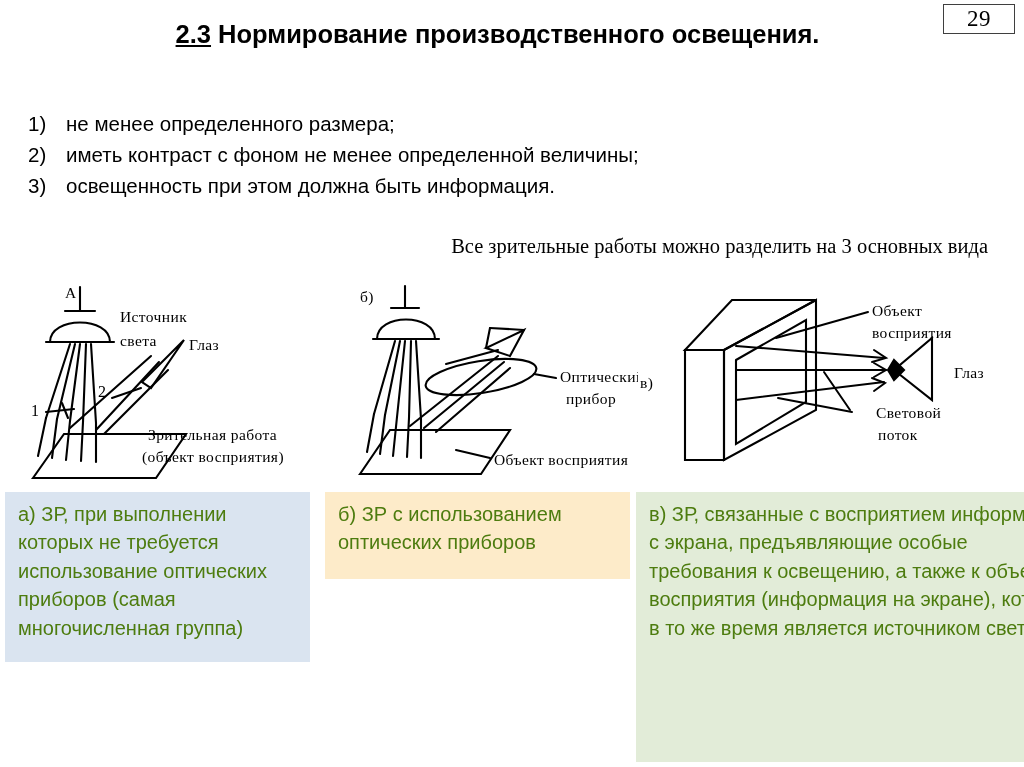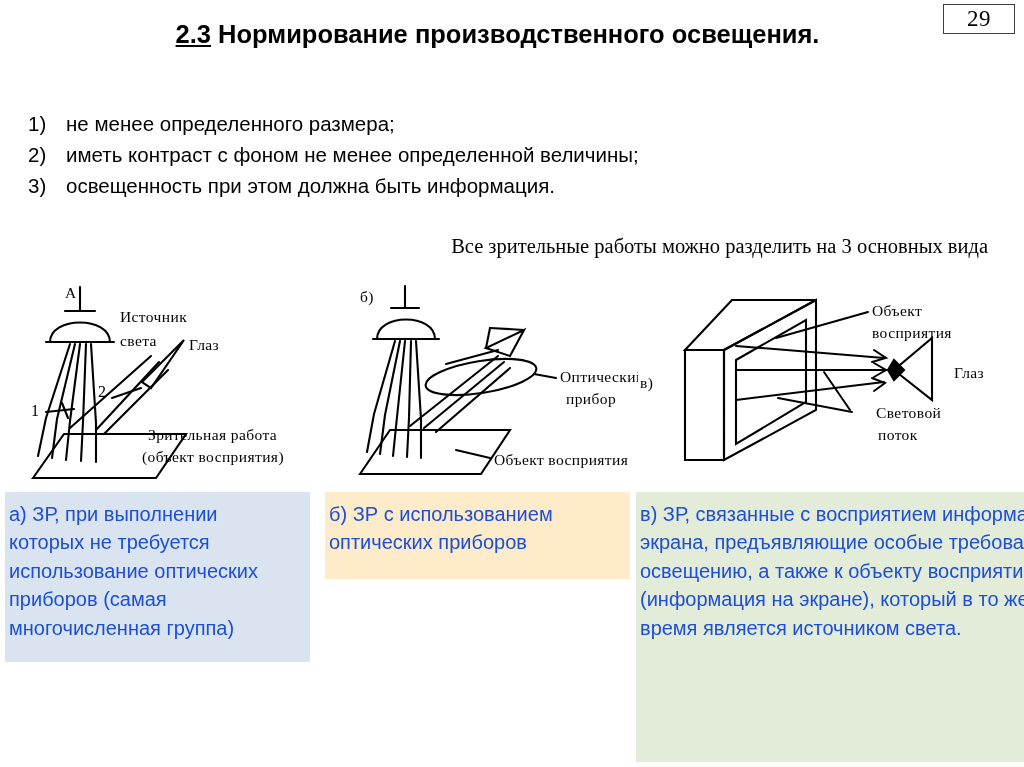--- a/index.html
+++ b/index.html
@@ -106,25 +106,25 @@
   .dnum {
     font-family: "Liberation Serif", serif;
     font-size: 16px;
     fill: #000;
   }
 
   
   .caption-box {
     position: absolute;
     box-sizing: border-box;
-    padding: 8px 12px 8px 4px;
+    padding: 8px 12px 8px 13px;
     font-size: 20px;
     line-height: 1.42;
     font-family: "Liberation Sans", sans-serif;
-    color: #1d4ed8;
+    color: #4d7c0f;
   }
   #caption-a {
     left: 5px;  top: 492px;  width: 305px; height: 170px;
     background: #dae4f0;
   }
   #caption-b {
     left: 325px; top: 492px; width: 305px; height: 87px;
     background: #fdebc9;
   }
   #caption-v {

